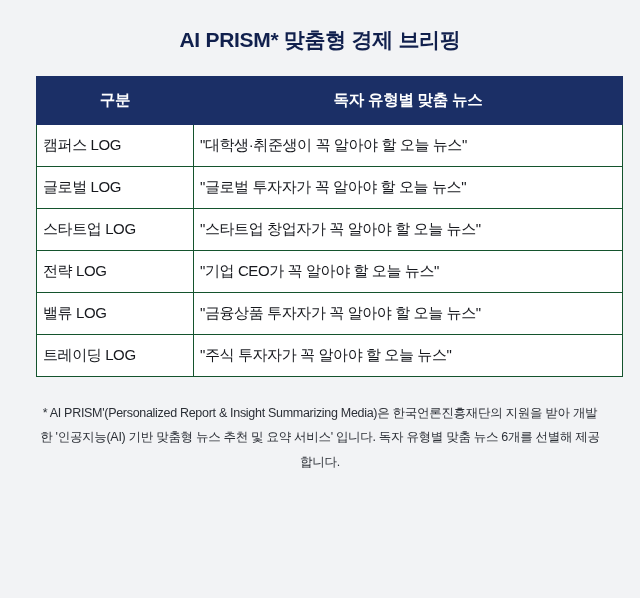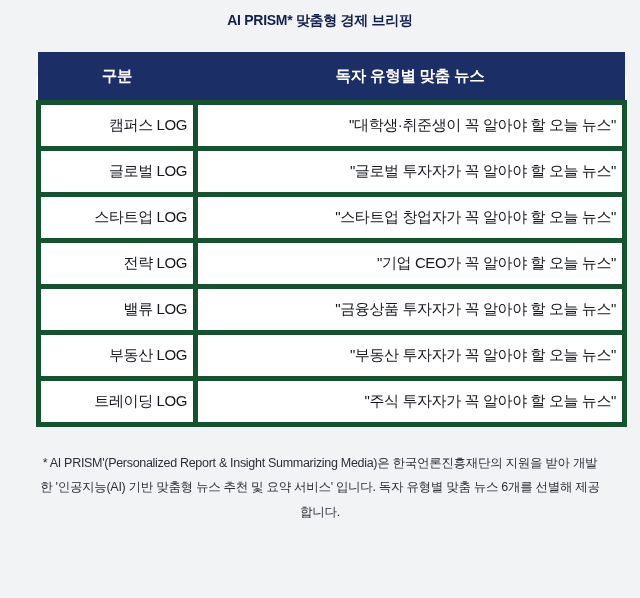--- a/index.html
+++ b/index.html
@@ -16,49 +16,49 @@
   }
   .page {
     width: 640px;
     height: 598px;
     box-sizing: border-box;
     padding: 0 36px;
     background: #f2f3f5;
   }
   .title {
     text-align: center;
-    font-size: 14px;
+    font-size: 21px;
     font-weight: bold;
     color: #11204d;
     letter-spacing: -0.3px;
-    padding: 12px 0 22px 0;
+    padding: 26px 0 22px 0;
   }
   table.brief {
     width: 568px;
     border-collapse: collapse;
     table-layout: fixed;
     background: #ffffff;
     border-radius: 31px;
   }
   table.brief th {
     background: #1b2f66;
     color: #ffffff;
     font-size: 15.5px;
     font-weight: bold;
     padding: 13px 4px;
     border: 1px solid #1b2f66;
     letter-spacing: -0.3px;
   }
   table.brief th.col-category { width: 148px; }
   table.brief th.col-news { width: 420px; }
   table.brief td {
-    border: 5px solid #14532d;
+    border: 1px solid #14532d;
     font-size: 15px;
     padding: 11px 6px;
-    text-align: right;
+    text-align: left;
     letter-spacing: -0.4px;
     color: #16181d;
     background: #ffffff;
   }
   table.brief td.category {
     font-weight: normal;
   }
   table.brief td.news {
     font-weight: normal;
   }
@@ -100,24 +100,20 @@
       </tr>
       <tr>
         <td class="category">전략 LOG</td>
         <td class="news">"기업 CEO가 꼭 알아야 할 오늘 뉴스"</td>
       </tr>
       <tr>
         <td class="category">밸류 LOG</td>
         <td class="news">"금융상품 투자자가 꼭 알아야 할 오늘 뉴스"</td>
       </tr>
       <tr>
-        <td class="category">부동산 LOG</td>
-        <td class="news">"부동산 투자자가 꼭 알아야 할 오늘 뉴스"</td>
-      </tr>
-      <tr>
         <td class="category">트레이딩 LOG</td>
         <td class="news">"주식 투자자가 꼭 알아야 할 오늘 뉴스"</td>
       </tr>
     </tbody>
   </table>
 
   <div class="footnote">* AI PRISM'(Personalized Report &amp; Insight Summarizing Media)은 한국언론진흥재단의 지원을 받아 개발한 '인공지능(AI) 기반 맞춤형 뉴스 추천 및 요약 서비스' 입니다. 독자 유형별 맞춤 뉴스 6개를 선별해 제공합니다.</div>
 
 </div>
 

